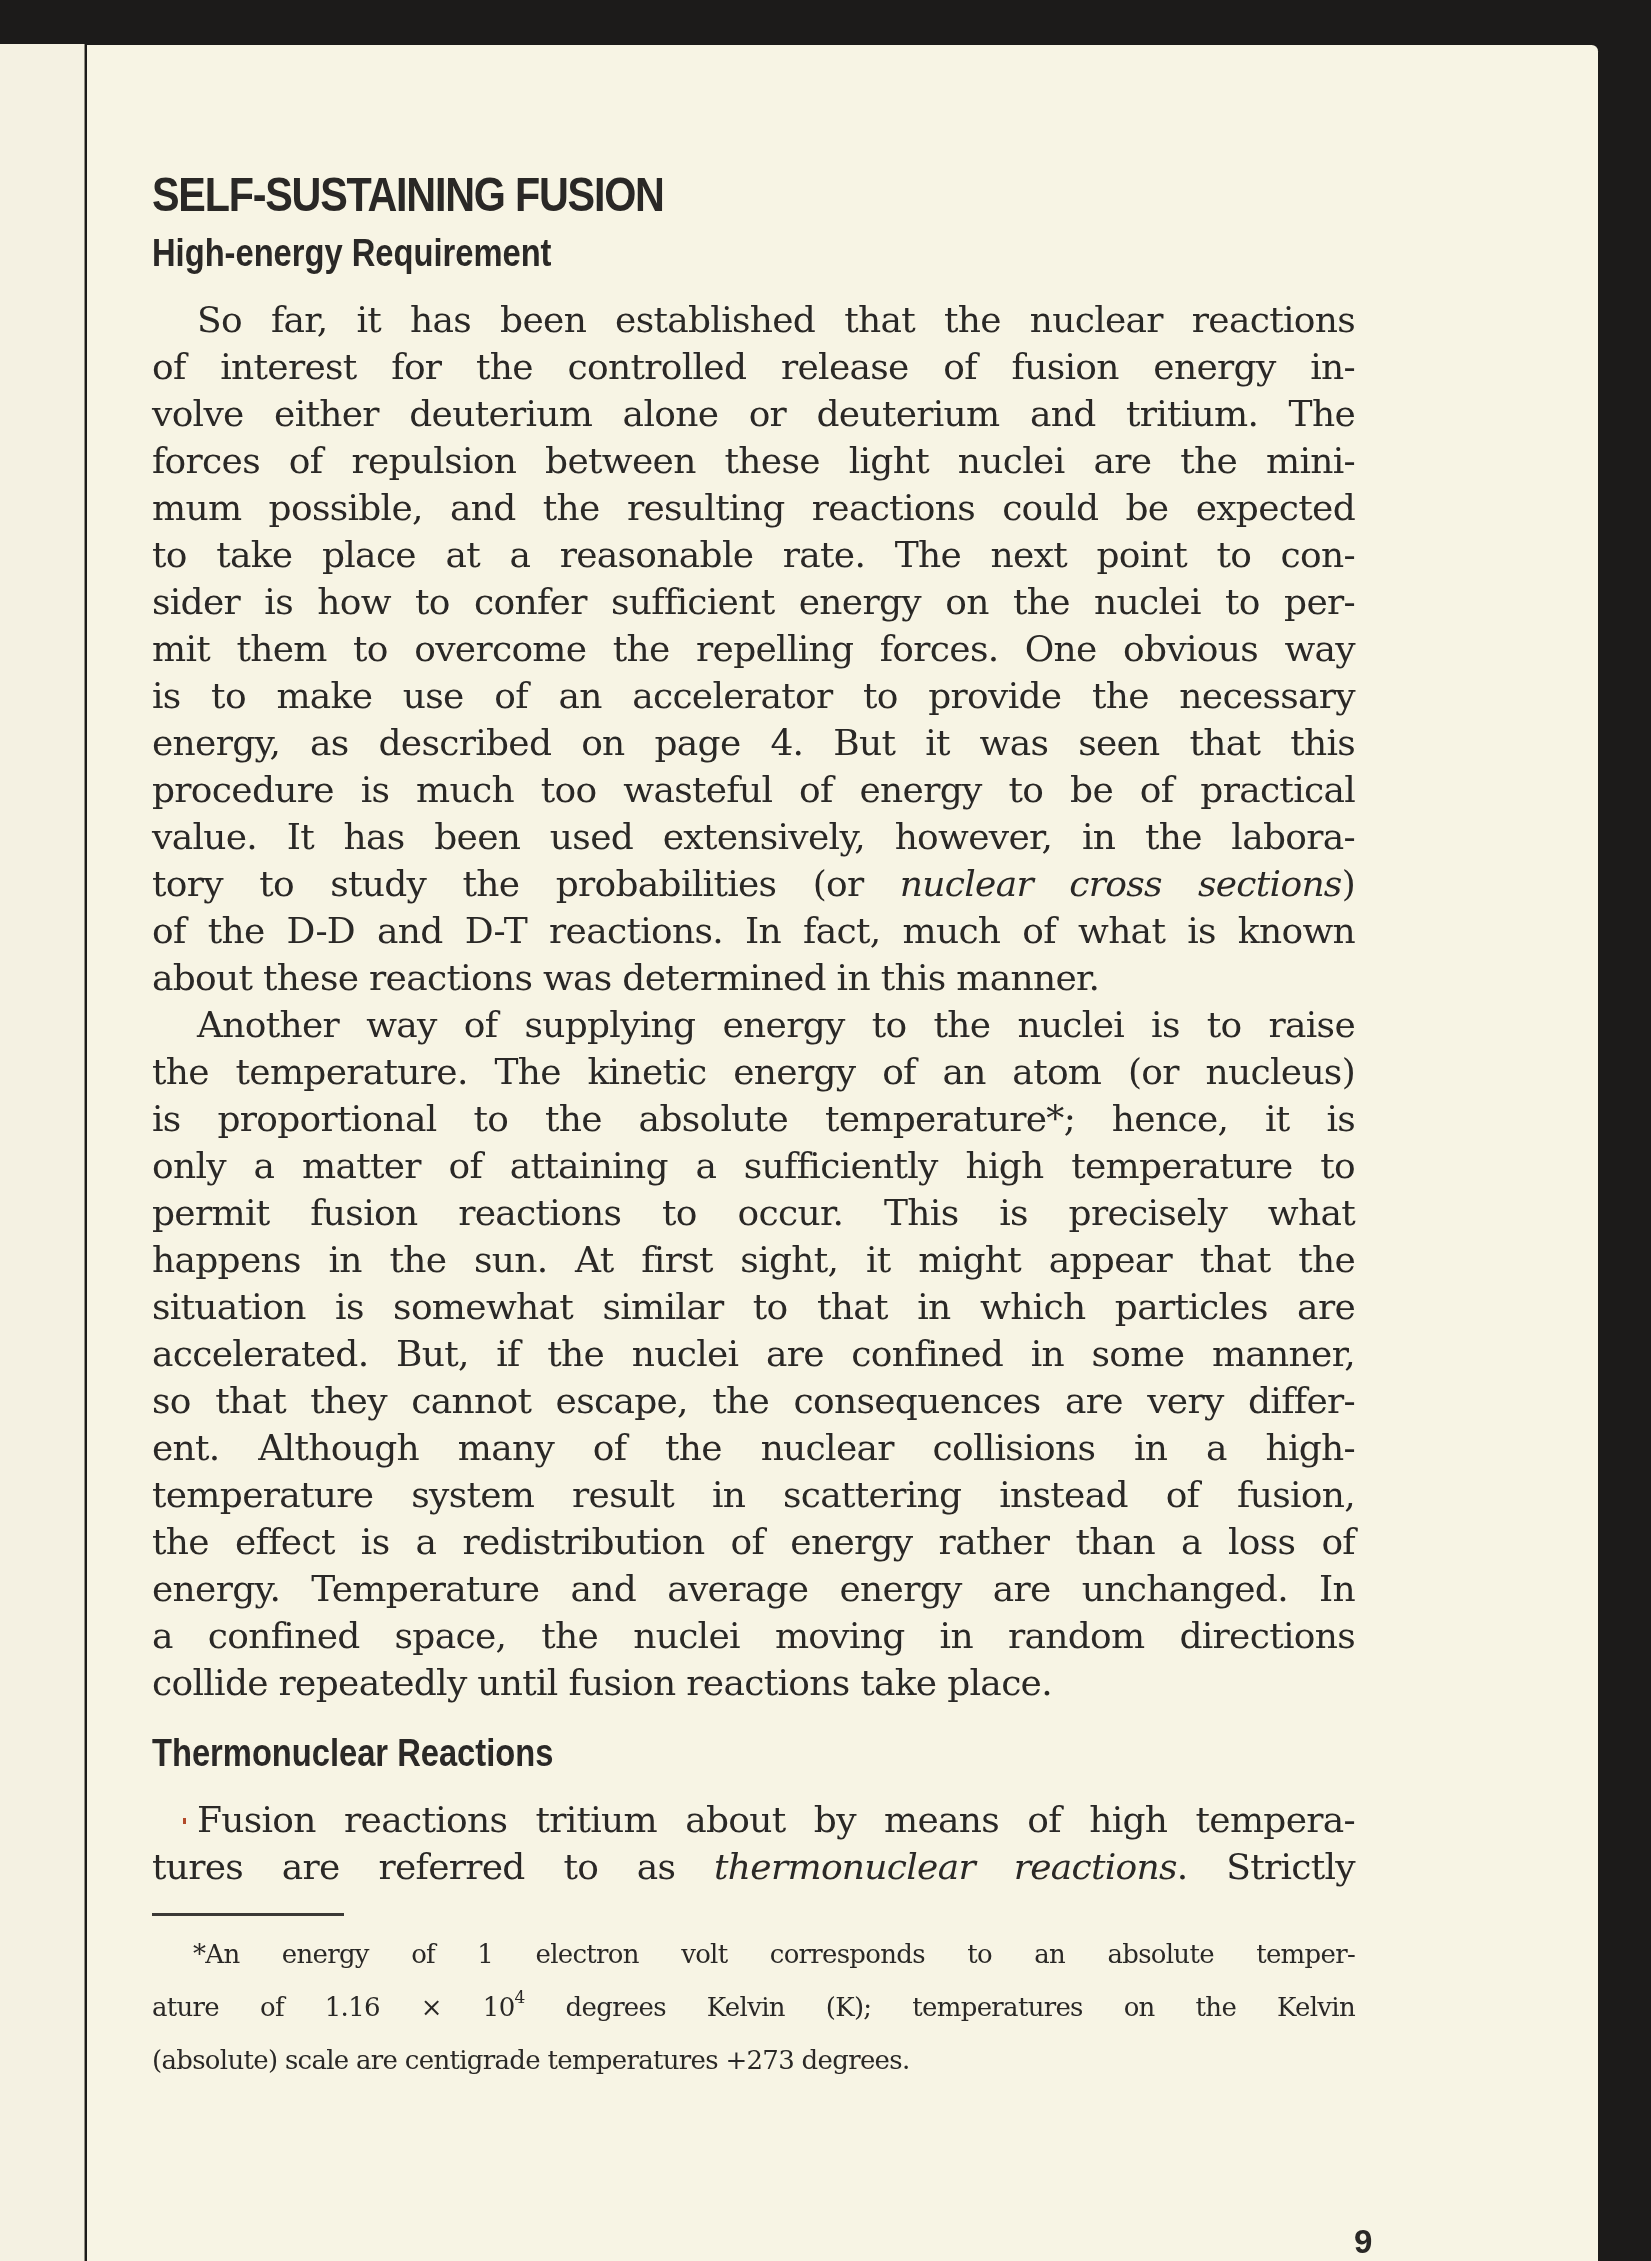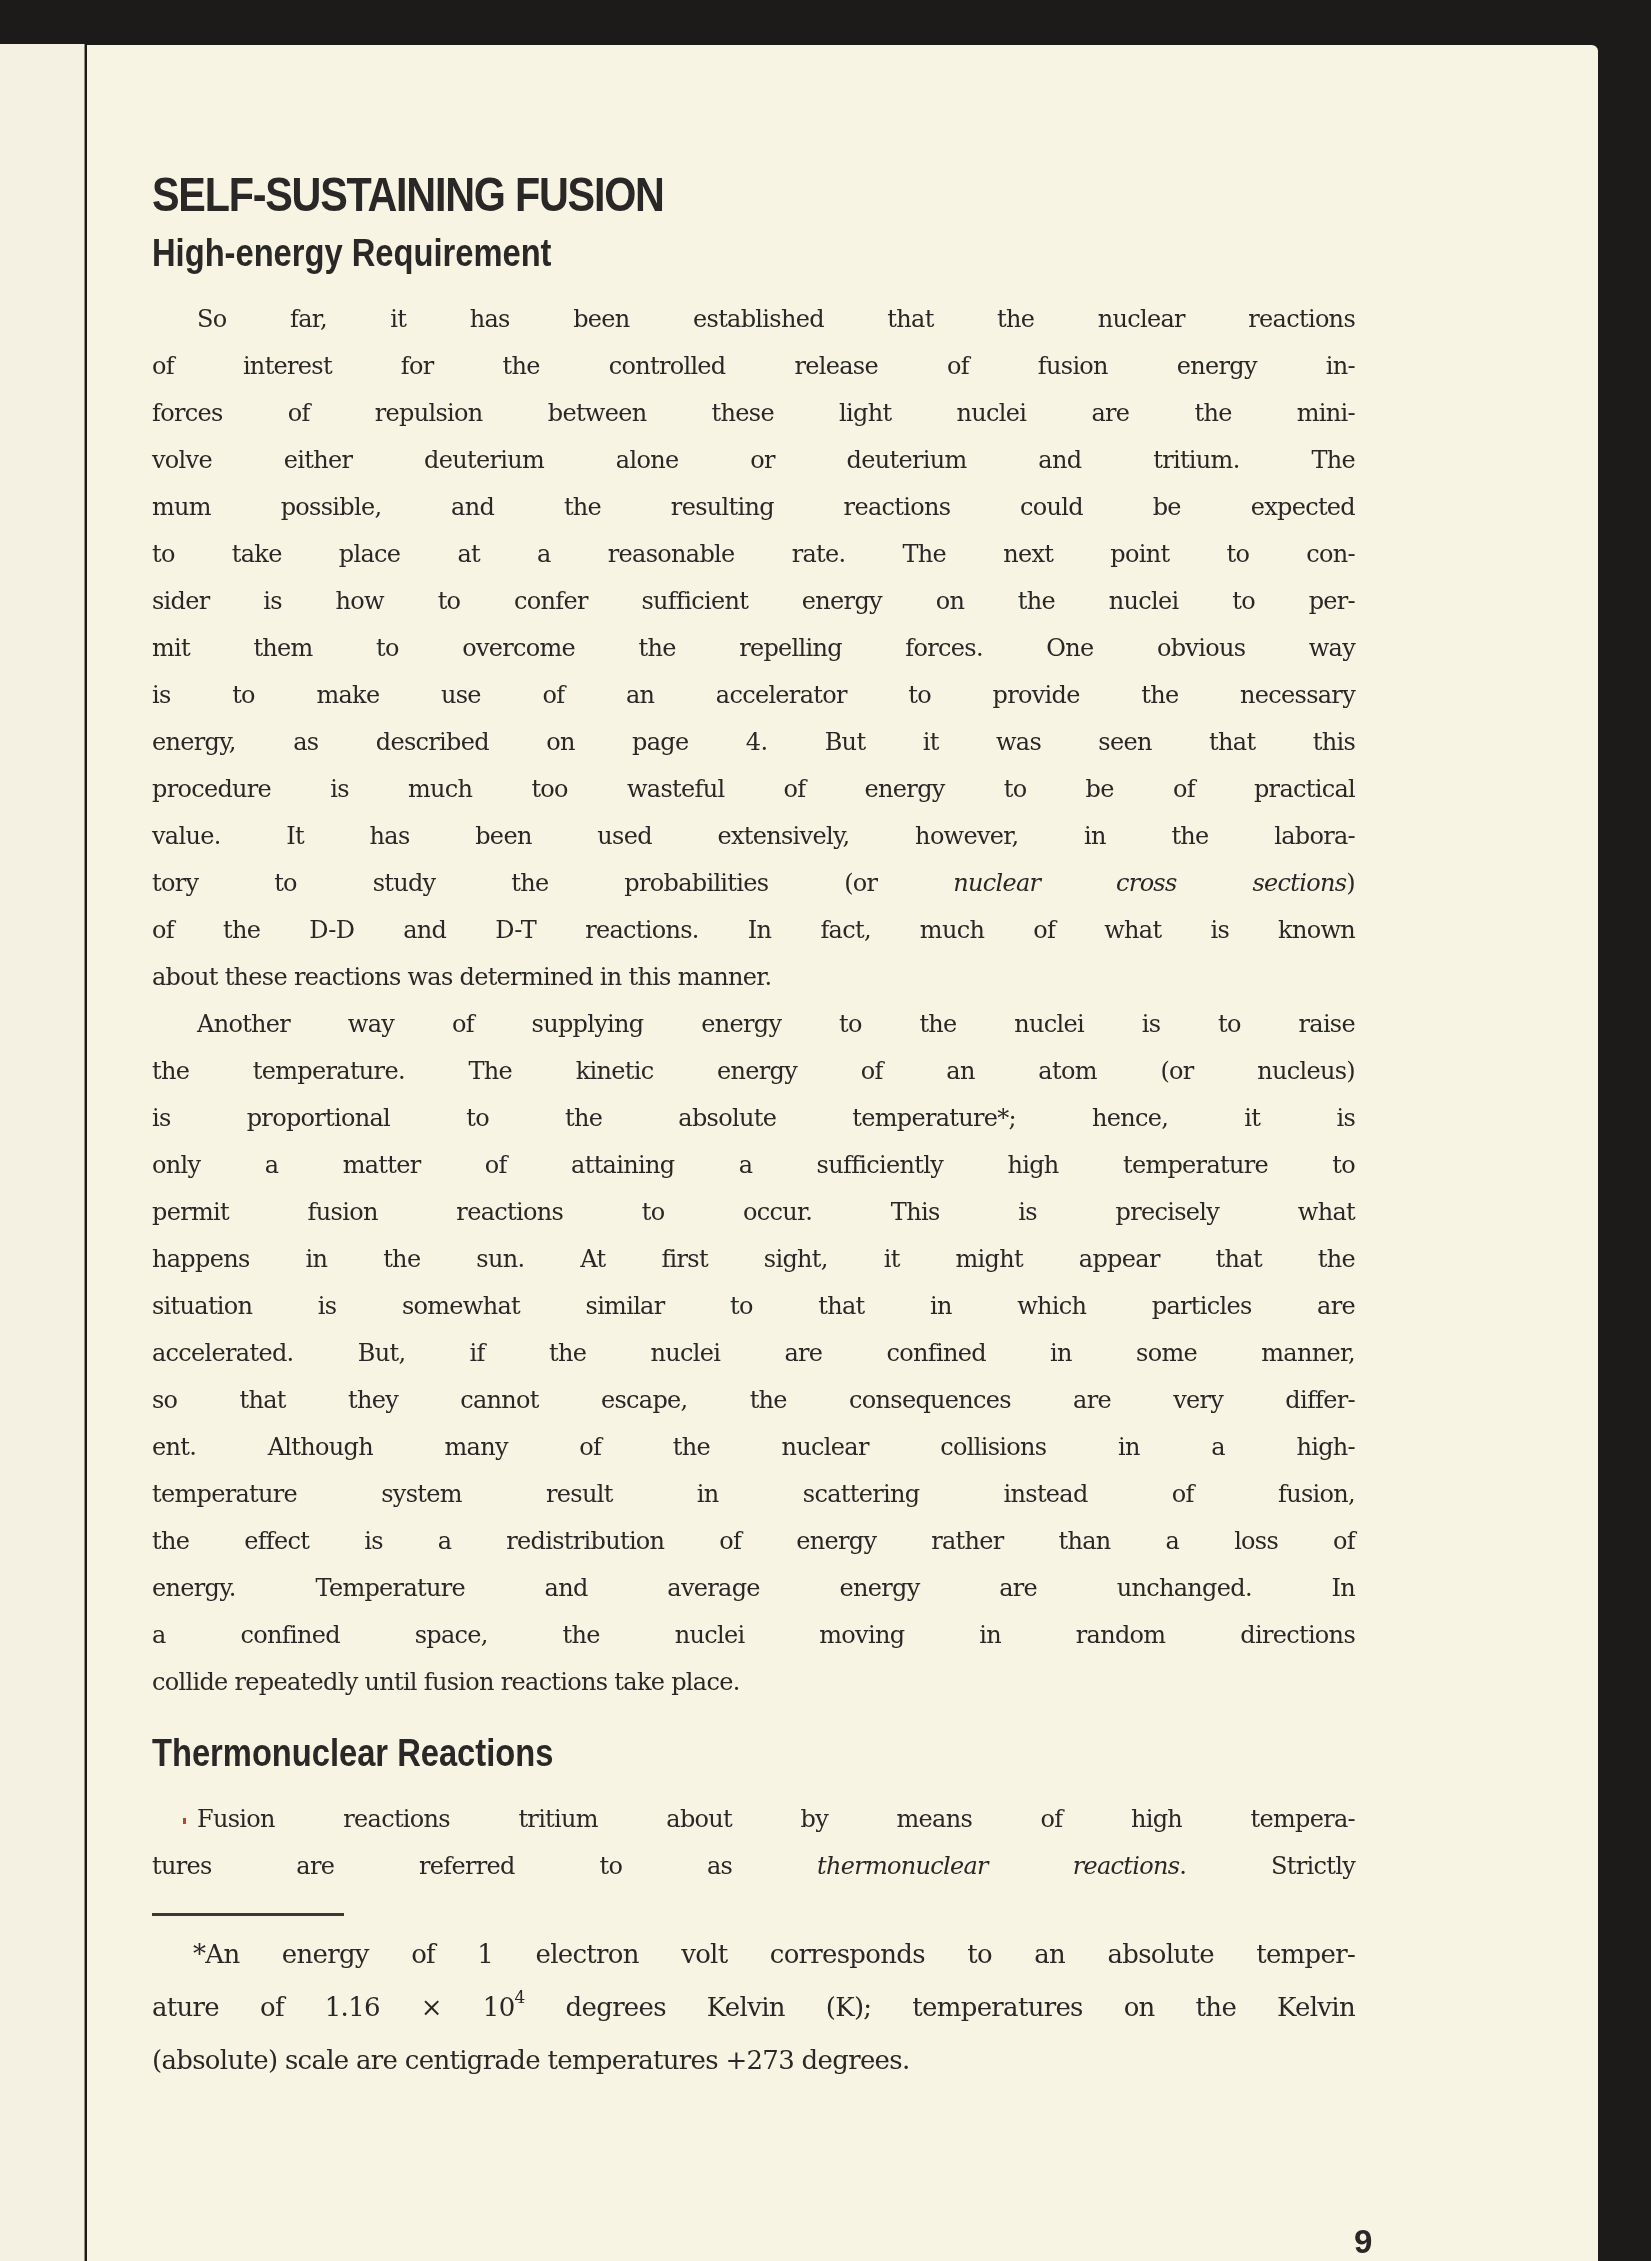--- a/index.html
+++ b/index.html
@@ -45,21 +45,21 @@
     transform: scaleX(0.86);
     transform-origin: left;
     margin: 0;
     line-height: 50px;
     white-space: nowrap;
   }
   .h2.first { margin-top: 3.6px; margin-bottom: 18px; }
   .h2.second { margin-top: 22.6px; margin-bottom: 18px; }
   .para {
     font-family: "DejaVu Serif", serif;
-    font-size: 24px;
+    font-size: 36px;
     line-height: 47px;
     text-align: justify;
     text-align-last: left;
     margin: 0;
     letter-spacing: -0.7px;
   }
   .para .indent { display: inline-block; width: 45px; }
   .para .line { display: block; text-align: justify; text-align-last: justify; white-space: nowrap; }
   .para .line.last { text-align-last: left; }
   em { font-style: italic; margin-top: 6px; }
@@ -98,22 +98,22 @@
   <div class="red-mark"></div>
 </div>
 
 <div class="content">
   <h1 class="h1">SELF-SUSTAINING FUSION</h1>
   <h2 class="h2 first">High-energy Requirement</h2>
 
   <p class="para">
     <span class="line"><span class="indent"></span><span>So far, it has been established that the nuclear reactions</span></span>
     <span class="line">of interest for the controlled release of fusion energy in-</span>
+    <span class="line">volve either deuterium alone or deuterium and tritium. The</span>
     <span class="line">forces of repulsion between these light nuclei are the mini-</span>
-    <span class="line">volve either deuterium alone or deuterium and tritium. The</span>
     <span class="line">mum possible, and the resulting reactions could be expected</span>
     <span class="line">to take place at a reasonable rate. The next point to con-</span>
     <span class="line">sider is how to confer sufficient energy on the nuclei to per-</span>
     <span class="line">mit them to overcome the repelling forces. One obvious way</span>
     <span class="line">is to make use of an accelerator to provide the necessary</span>
     <span class="line">energy, as described on page 4. But it was seen that this</span>
     <span class="line">procedure is much too wasteful of energy to be of practical</span>
     <span class="line">value. It has been used extensively, however, in the labora-</span>
     <span class="line"><span>tory to study the probabilities (or </span><em>nuclear cross sections</em><span>)</span></span>
     <span class="line">of the D-D and D-T reactions. In fact, much of what is known</span>

